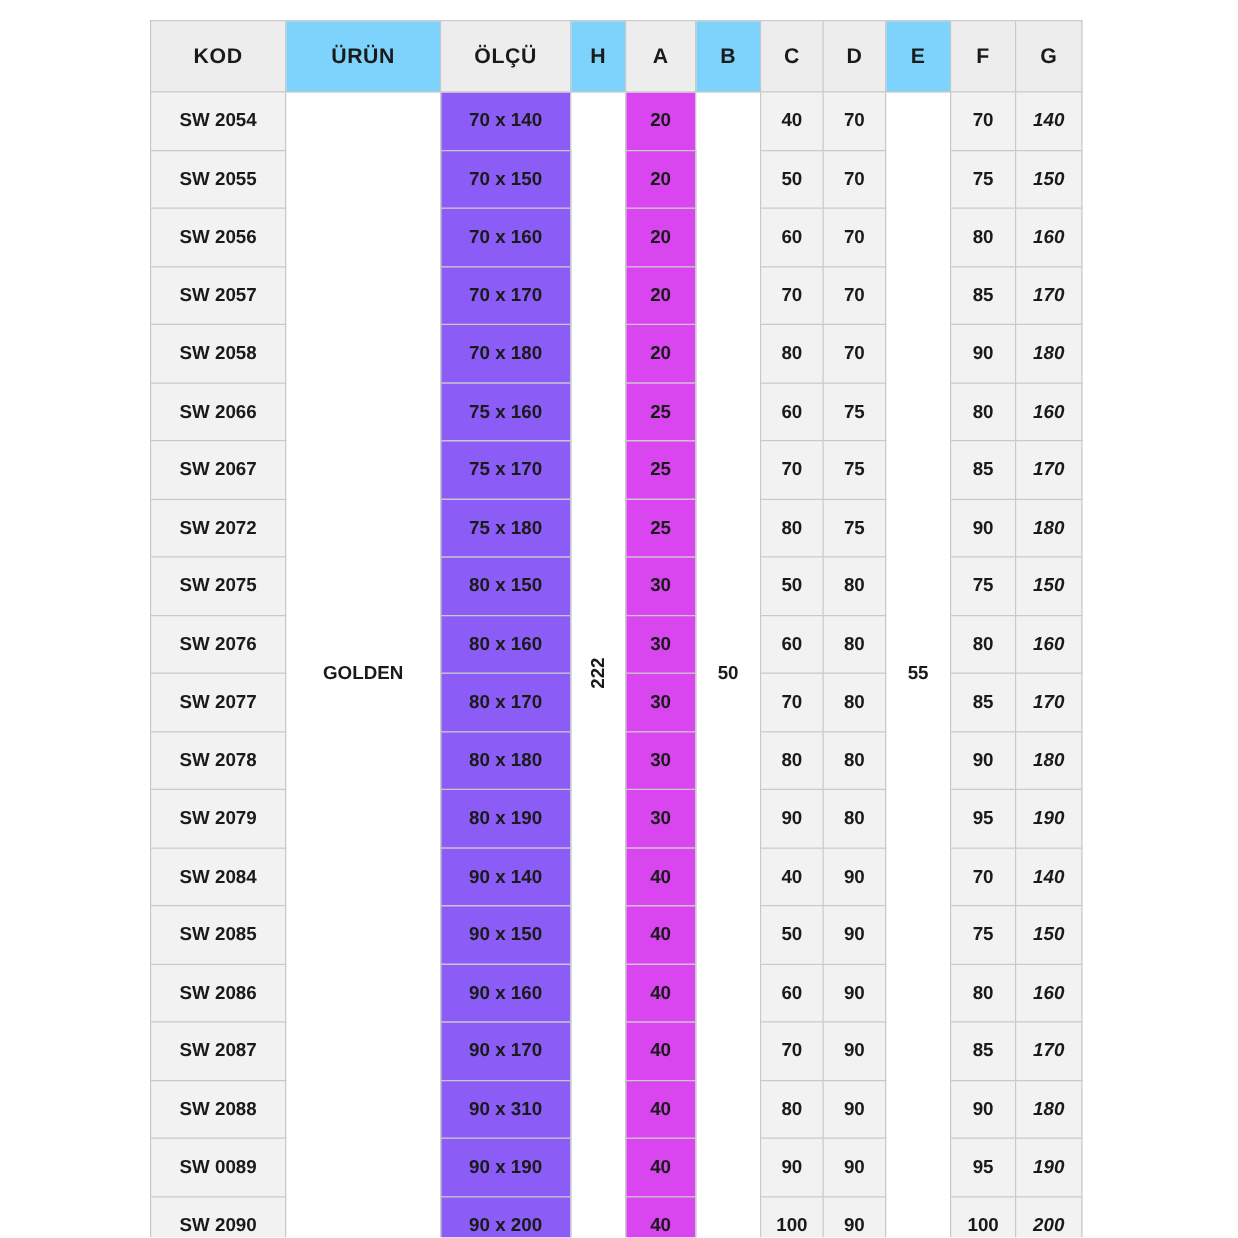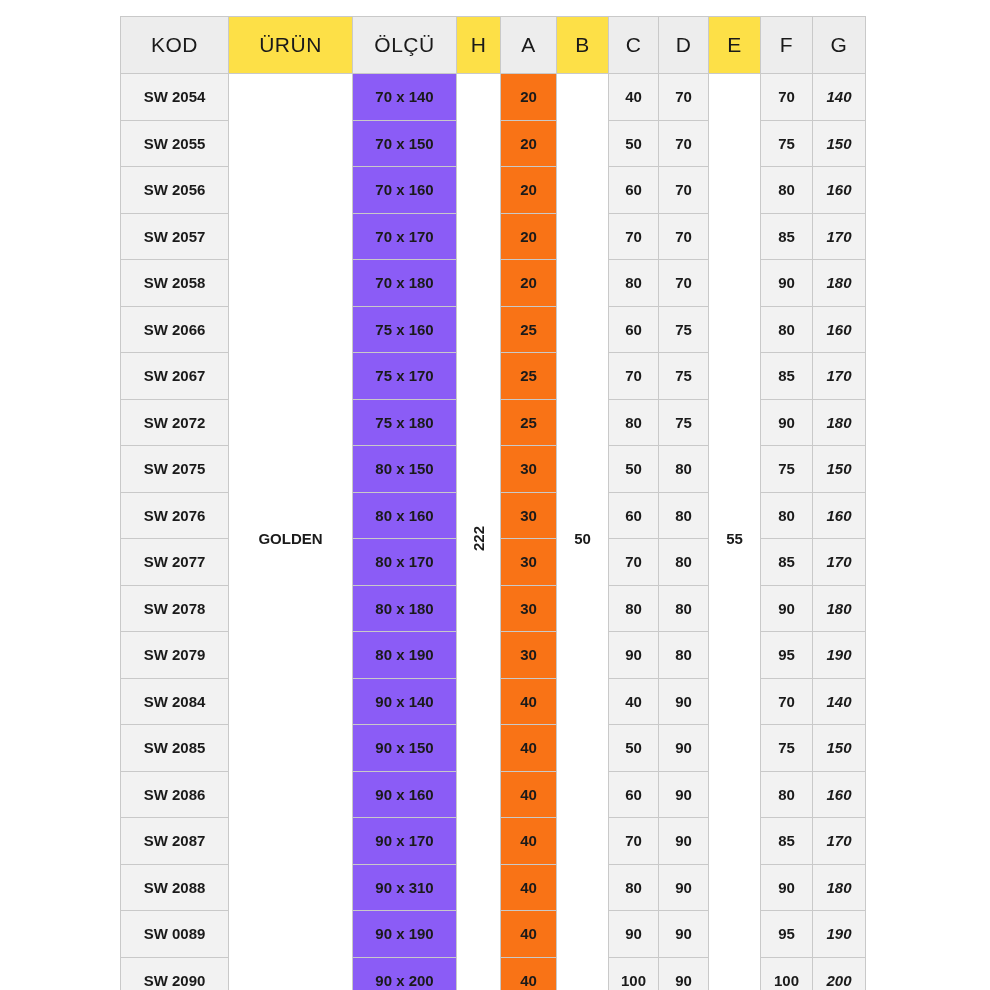--- a/index.html
+++ b/index.html
@@ -39,27 +39,27 @@
   table.spec col.c-g     { width: 53px; }
 
   table.spec th, table.spec td {
     border: 1px solid #c9c9c9;
     text-align: center;
     vertical-align: middle;
     color: #1a1a1a;
   }
   table.spec thead th {
     height: 54px;
-    font-size: 21px;
-    font-weight: normal;
+    font-size: 17px;
+    font-weight: bold;
     background: #ededed;
     letter-spacing: 0.5px;
   }
   table.spec thead th.alt {
-    background: #fde047;
+    background: #7dd3fc;
     margin-top: 44px;
   }
   table.spec tbody td {
     height: 43.5px;
     font-size: 15px;
     font-weight: bold;
   }
   td.kod {
     background: #f2f2f2;
     font-weight: bold;
@@ -73,21 +73,21 @@
   }
   td.olcu {
     background: #8b5cf6;
   }
   td.h, td.b, td.e {
     background: #ffffff;
     font-size: 15px;
     font-weight: bold;
   }
   td.a {
-    background: #f97316;
+    background: #d946ef;
   }
   td.c {
     background: #f2f2f2;
   }
   td.d {
     background: #f2f2f2;
   }
   td.f {
     background: #f2f2f2;
   }

